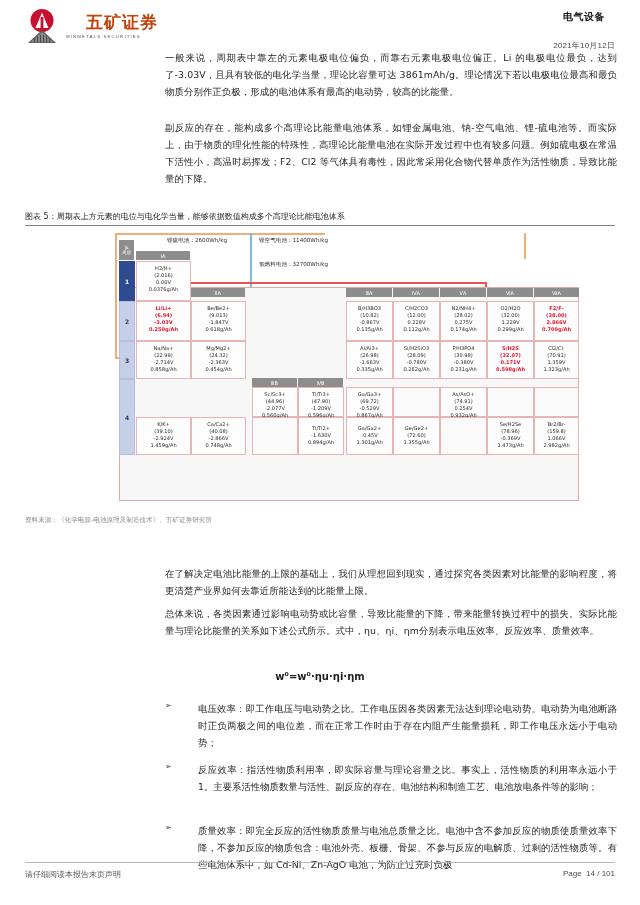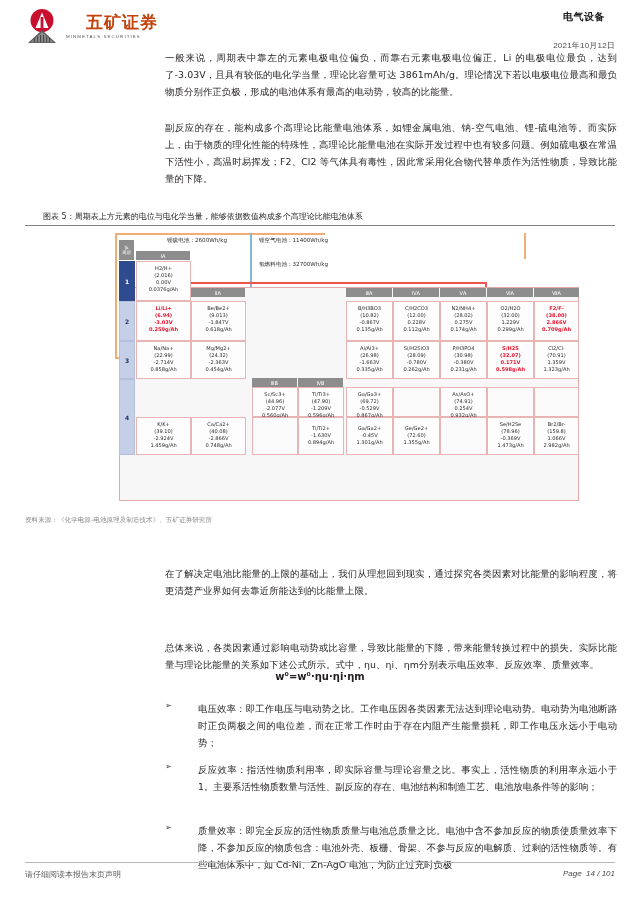--- a/index.html
+++ b/index.html
@@ -21,21 +21,21 @@
   .hdr-title{font-size:10px;font-weight:bold;color:#1a1a1a;letter-spacing:.5px;font-family:"DejaVu Sans",sans-serif;}
   .hdr-date{font-size:8px;color:#4a4a4a;margin-top:16px;letter-spacing:.2px;}
   p.body-para{
     position:absolute;left:165px;width:452px;margin:0;
     font-size:9.4px;line-height:17px;text-align:justify;
     color:#231f20;font-family:"DejaVu Sans",sans-serif;
     letter-spacing:.1px;
   }
 
   
-  .exhibit-title{position:absolute;left:25px;top:211px;font-size:8px;color:#231f20;font-family:"DejaVu Sans",sans-serif;margin-left:18px;}
+  .exhibit-title{position:absolute;left:25px;top:211px;font-size:8px;color:#231f20;font-family:"DejaVu Sans",sans-serif;}
   .exhibit-rule{position:absolute;left:25px;top:225px;width:590px;height:1px;background:#808080;}
   .chart-box{position:absolute;left:25px;top:226px;width:590px;height:286px;background:#fff;}
   .chart-src{position:absolute;left:25px;top:516px;font-size:6.6px;color:#8a8a8a;font-family:"DejaVu Sans",sans-serif;}
 
   
   .pt{position:absolute;left:64px;top:5px;width:495px;height:275px;}
   .tbl-bg{position:absolute;left:30px;top:56px;width:460px;height:214px;background:#f7f7f7;border:1px solid #e2a9a9;box-sizing:border-box;}
 
   .cell{position:absolute;box-sizing:border-box;border:1px solid #e8b4b4;background:#fdfdfd;
         text-align:center;font-size:5.1px;line-height:7.1px;color:#2b2b2b;
@@ -71,21 +71,21 @@
 
   
   .bullet{position:absolute;left:165px;width:452px;}
   .bullet .mark{position:absolute;left:0;top:1px;font-size:8px;color:#333;}
   .bullet .txt{display:block;margin-left:33px;font-size:9.4px;line-height:17px;
                text-align:justify;color:#231f20;font-family:"DejaVu Sans",sans-serif;}
 
   
   .footer-rule{position:absolute;left:25px;top:862px;width:590px;height:1px;background:#b8b8b8;}
   .footer-left{position:absolute;left:25px;top:869px;font-size:8px;color:#5a5a5a;font-family:"DejaVu Sans",sans-serif;}
-  .footer-right{position:absolute;right:25px;top:869px;font-size:8px;font-style:italic;color:#4a4a4a;}
+  .footer-right{position:absolute;right:25px;top:869px;font-size:8px;color:#4a4a4a;}
 </style>
 </head>
 <body>
 
 <div class="page">
 
   <div class="header">
     <div class="logo-wrap">
       <div class="logo-mark">
         <svg width="34" height="36" viewBox="0 0 34 36">
@@ -348,21 +348,21 @@
         <span class="ln">1.066V</span>
         <span class="ln">2.982g/Ah</span>
       </div>
 
     </div>
   </div>
 
   <div class="chart-src">资料来源：《化学电源-电池原理及制造技术》、五矿证券研究所</div>
 
   <p class="body-para" style="top:565px;">在了解决定电池比能量的上限的基础上，我们从理想回到现实，通过探究各类因素对比能量的影响程度，将更清楚产业界如何去靠近所能达到的比能量上限。</p>
-  <p class="body-para" style="top:639px;">总体来说，各类因素通过影响电动势或比容量，导致比能量的下降，带来能量转换过程中的损失。实际比能量与理论比能量的关系如下述公式所示。式中，ηu、ηi、ηm分别表示电压效率、反应效率、质量效率。</p>
+  <p class="body-para" style="top:605px;">总体来说，各类因素通过影响电动势或比容量，导致比能量的下降，带来能量转换过程中的损失。实际比能量与理论比能量的关系如下述公式所示。式中，ηu、ηi、ηm分别表示电压效率、反应效率、质量效率。</p>
 
   <div class="formula" style="top:671px;">w⁰=w⁰·ηu·ηi·ηm</div>
 
   <div class="bullet" style="top:700px;">
     <span class="mark">➢</span>
     <span class="txt">电压效率：即工作电压与电动势之比。工作电压因各类因素无法达到理论电动势。电动势为电池断路时正负两极之间的电位差，而在正常工作时由于存在内阻产生能量损耗，即工作电压永远小于电动势；</span>
   </div>
   <div class="bullet" style="top:761px;">
     <span class="mark">➢</span>
     <span class="txt">反应效率：指活性物质利用率，即实际容量与理论容量之比。事实上，活性物质的利用率永远小于 1。主要系活性物质数量与活性、副反应的存在、电池结构和制造工艺、电池放电条件等的影响；</span>

